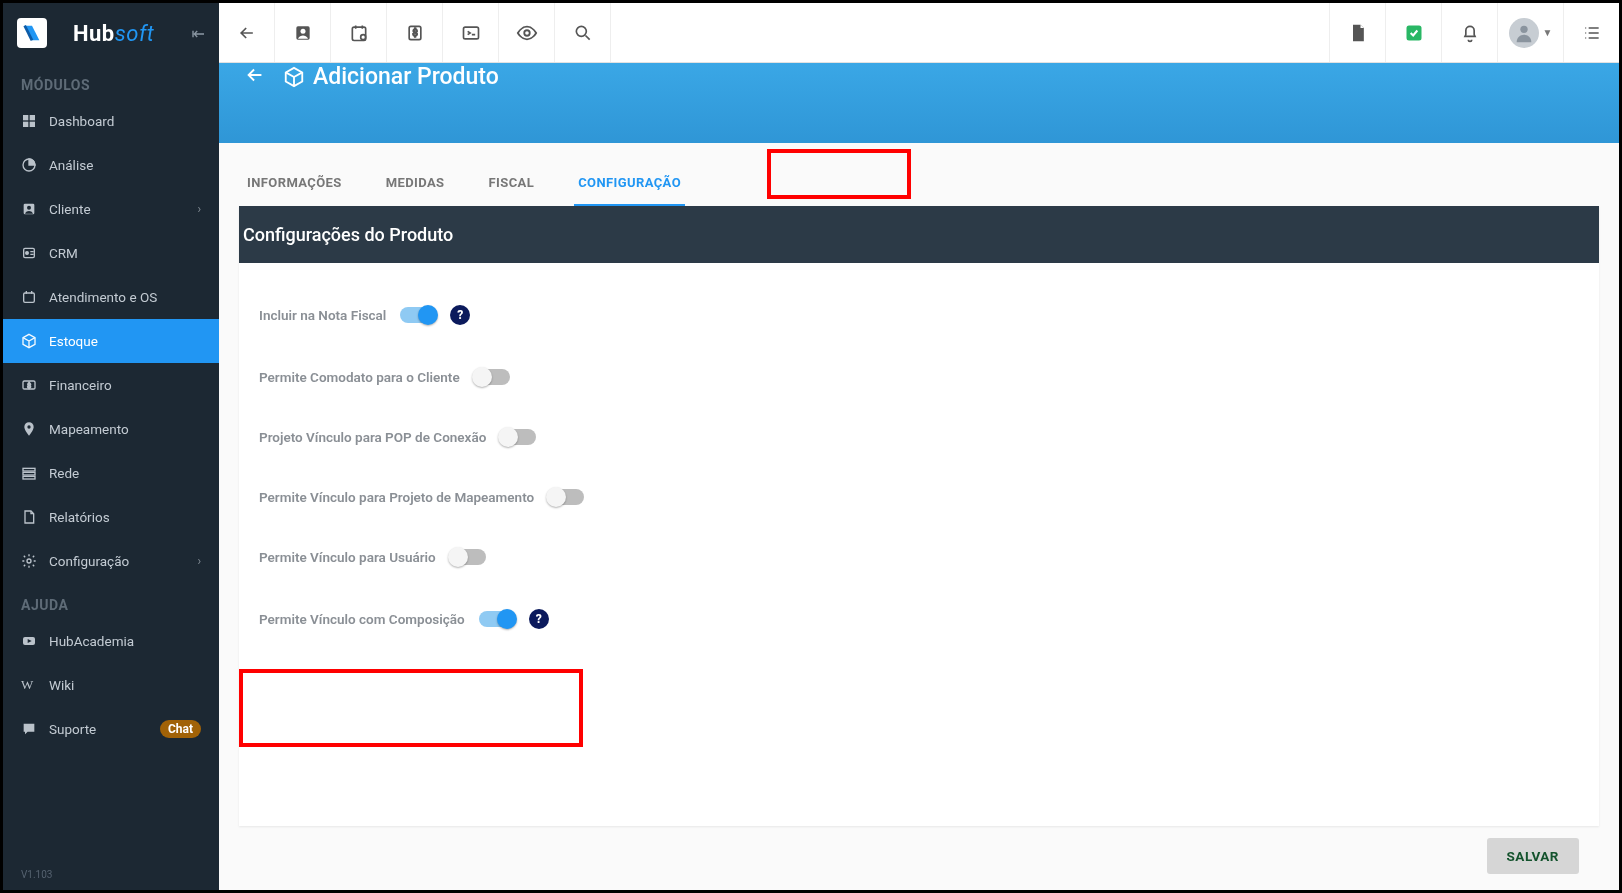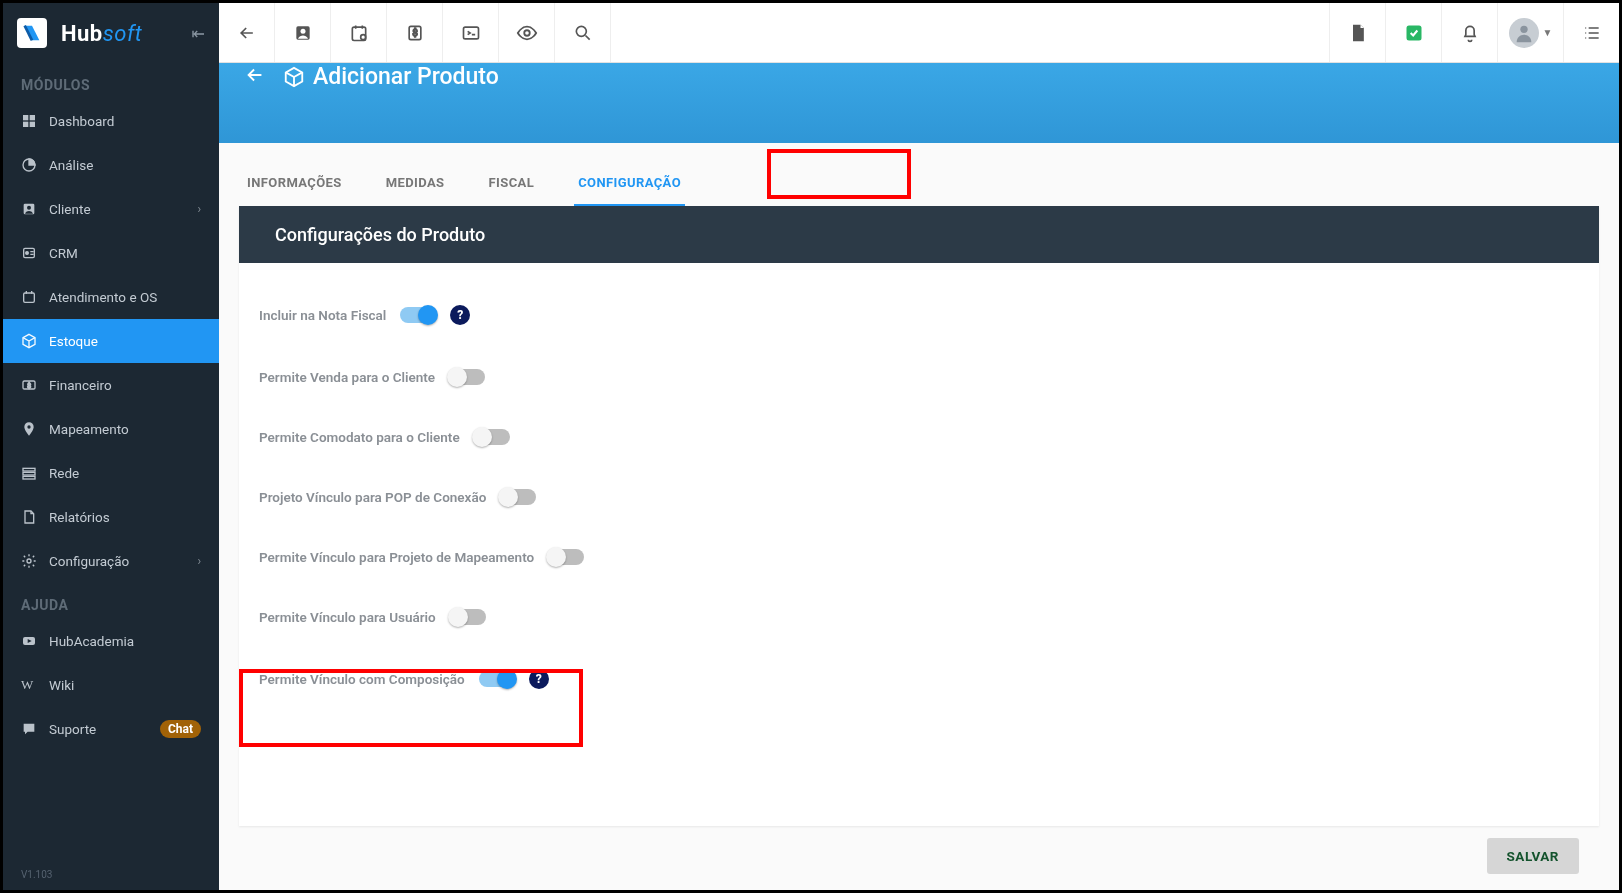--- a/index.html
+++ b/index.html
@@ -1,19 +1,19 @@
 <!DOCTYPE html>
 <html><head>
 <meta charset="utf-8">
 <style>
 * { margin:0; padding:0; box-sizing:border-box; font-family: -apple-system, BlinkMacSystemFont, "Segoe UI", Roboto, Helvetica, Arial, sans-serif; }
 body { background:#f0f0f0; overflow:hidden; }
 .app { display:flex; width:1622px; height:893px; border:3px solid #000; }
 .sidebar { width:216px; background:#1c2833; color:#b0b8bf; display:flex; flex-direction:column; }
-.logo-row { display:flex; align-items:center; height:60px; padding:0 14px; gap:14px; }
+.logo-row { display:flex; align-items:center; height:60px; padding:0 14px; gap:26px; }
 .logo-box { width:30px; height:30px; background:#fff; border-radius:4px; display:flex; align-items:center; justify-content:center; }
 .logo-box svg { width:22px; height:22px; }
 .logo-text { font-size:22px; font-weight:400; letter-spacing:0.5px; color:#fff; }
 .logo-text .s1 { font-weight:700; }
 .logo-text .s2 { color:#2196f3; font-style:italic; }
 .collapse-icon { margin-left:auto; color:#8a97a3; font-size:16px; }
 .sec-title { font-size:14px; font-weight:700; color:#5e6b77; padding:14px 18px 6px; letter-spacing:0.5px; }
 .nav-item { display:flex; align-items:center; height:44px; padding:0 18px; font-size:13.5px; color:#c3cbd3; cursor:pointer; position:relative; }
 .nav-item.active { background:#2196f3; color:#fff; }
 .nav-item .nav-icon { width:28px; display:flex; align-items:center; justify-content:flex-start; color:inherit; opacity:0.95; }
@@ -37,21 +37,21 @@
 
 .tabsbar { background:#fafafa; padding:0 24px; position:relative; }
 .tabsbar-inner { display:flex; gap:36px; padding-top:18px; }
 .tab { font-size:13px; font-weight:700; color:#777; letter-spacing:.4px; padding:14px 4px 16px; cursor:pointer; position:relative; }
 .tab.active { color:#2196f3; }
 .tab.active::after { content:""; position:absolute; left:0; right:0; bottom:0; height:2px; background:#2196f3; }
 .red-box1 { position:absolute; border:4px solid #ff0000; top:6px; left:548px; width:144px; height:50px; pointer-events:none; }
 
 .content { padding:0 20px 16px; flex:1; display:flex; flex-direction:column; }
 .card { background:#fff; box-shadow:0 1px 2px rgba(0,0,0,.08); flex:1; display:flex; flex-direction:column; }
-.card-head { background:#2c3a47; color:#fff; padding:18px 36px; font-size:18px; font-weight:500; }
+.card-head { background:#2c3a47; color:#fff; padding:18px 4px; font-size:18px; font-weight:500; }
 .card-body { padding:20px 20px 10px; position:relative; }
 .cfg-row { display:flex; align-items:center; gap:14px; padding:22px 0; }
 .cfg-label { font-size:13.5px; color:#8a8f95; font-weight:600; }
 .help-icon { width:20px; height:20px; border-radius:50%; background:#0b1a5c; color:#fff; display:flex; align-items:center; justify-content:center; font-size:12px; font-weight:800; cursor:pointer; }
 
 .toggle { width:36px; height:16px; border-radius:10px; position:relative; cursor:pointer; }
 .toggle .knob { width:20px; height:20px; border-radius:50%; position:absolute; top:-2px; box-shadow:0 1px 2px rgba(0,0,0,.3); }
 .toggle.off { background:#bdbdbd; }
 .toggle.off .knob { left:-2px; background:#f5f5f5; }
 .toggle.on { background:#8fcaf3; }
@@ -331,26 +331,20 @@
         <div class="card-body">
 
           <div class="cfg-row">
             <span class="cfg-label">Incluir na Nota Fiscal</span>
             <div class="toggle on">
                 <div class="knob"></div>
               </div>
             <div class="help-icon">?</div>
           </div>
 
-          <div class="cfg-row">
-            <span class="cfg-label">Permite Venda para o Cliente</span>
-            <div class="toggle off">
-                <div class="knob"></div>
-              </div>
-          </div>
 
           <div class="cfg-row">
             <span class="cfg-label">Permite Comodato para o Cliente</span>
             <div class="toggle off">
                 <div class="knob"></div>
               </div>
           </div>
 
           <div class="cfg-row">
             <span class="cfg-label">Projeto Vínculo para POP de Conexão</span>

